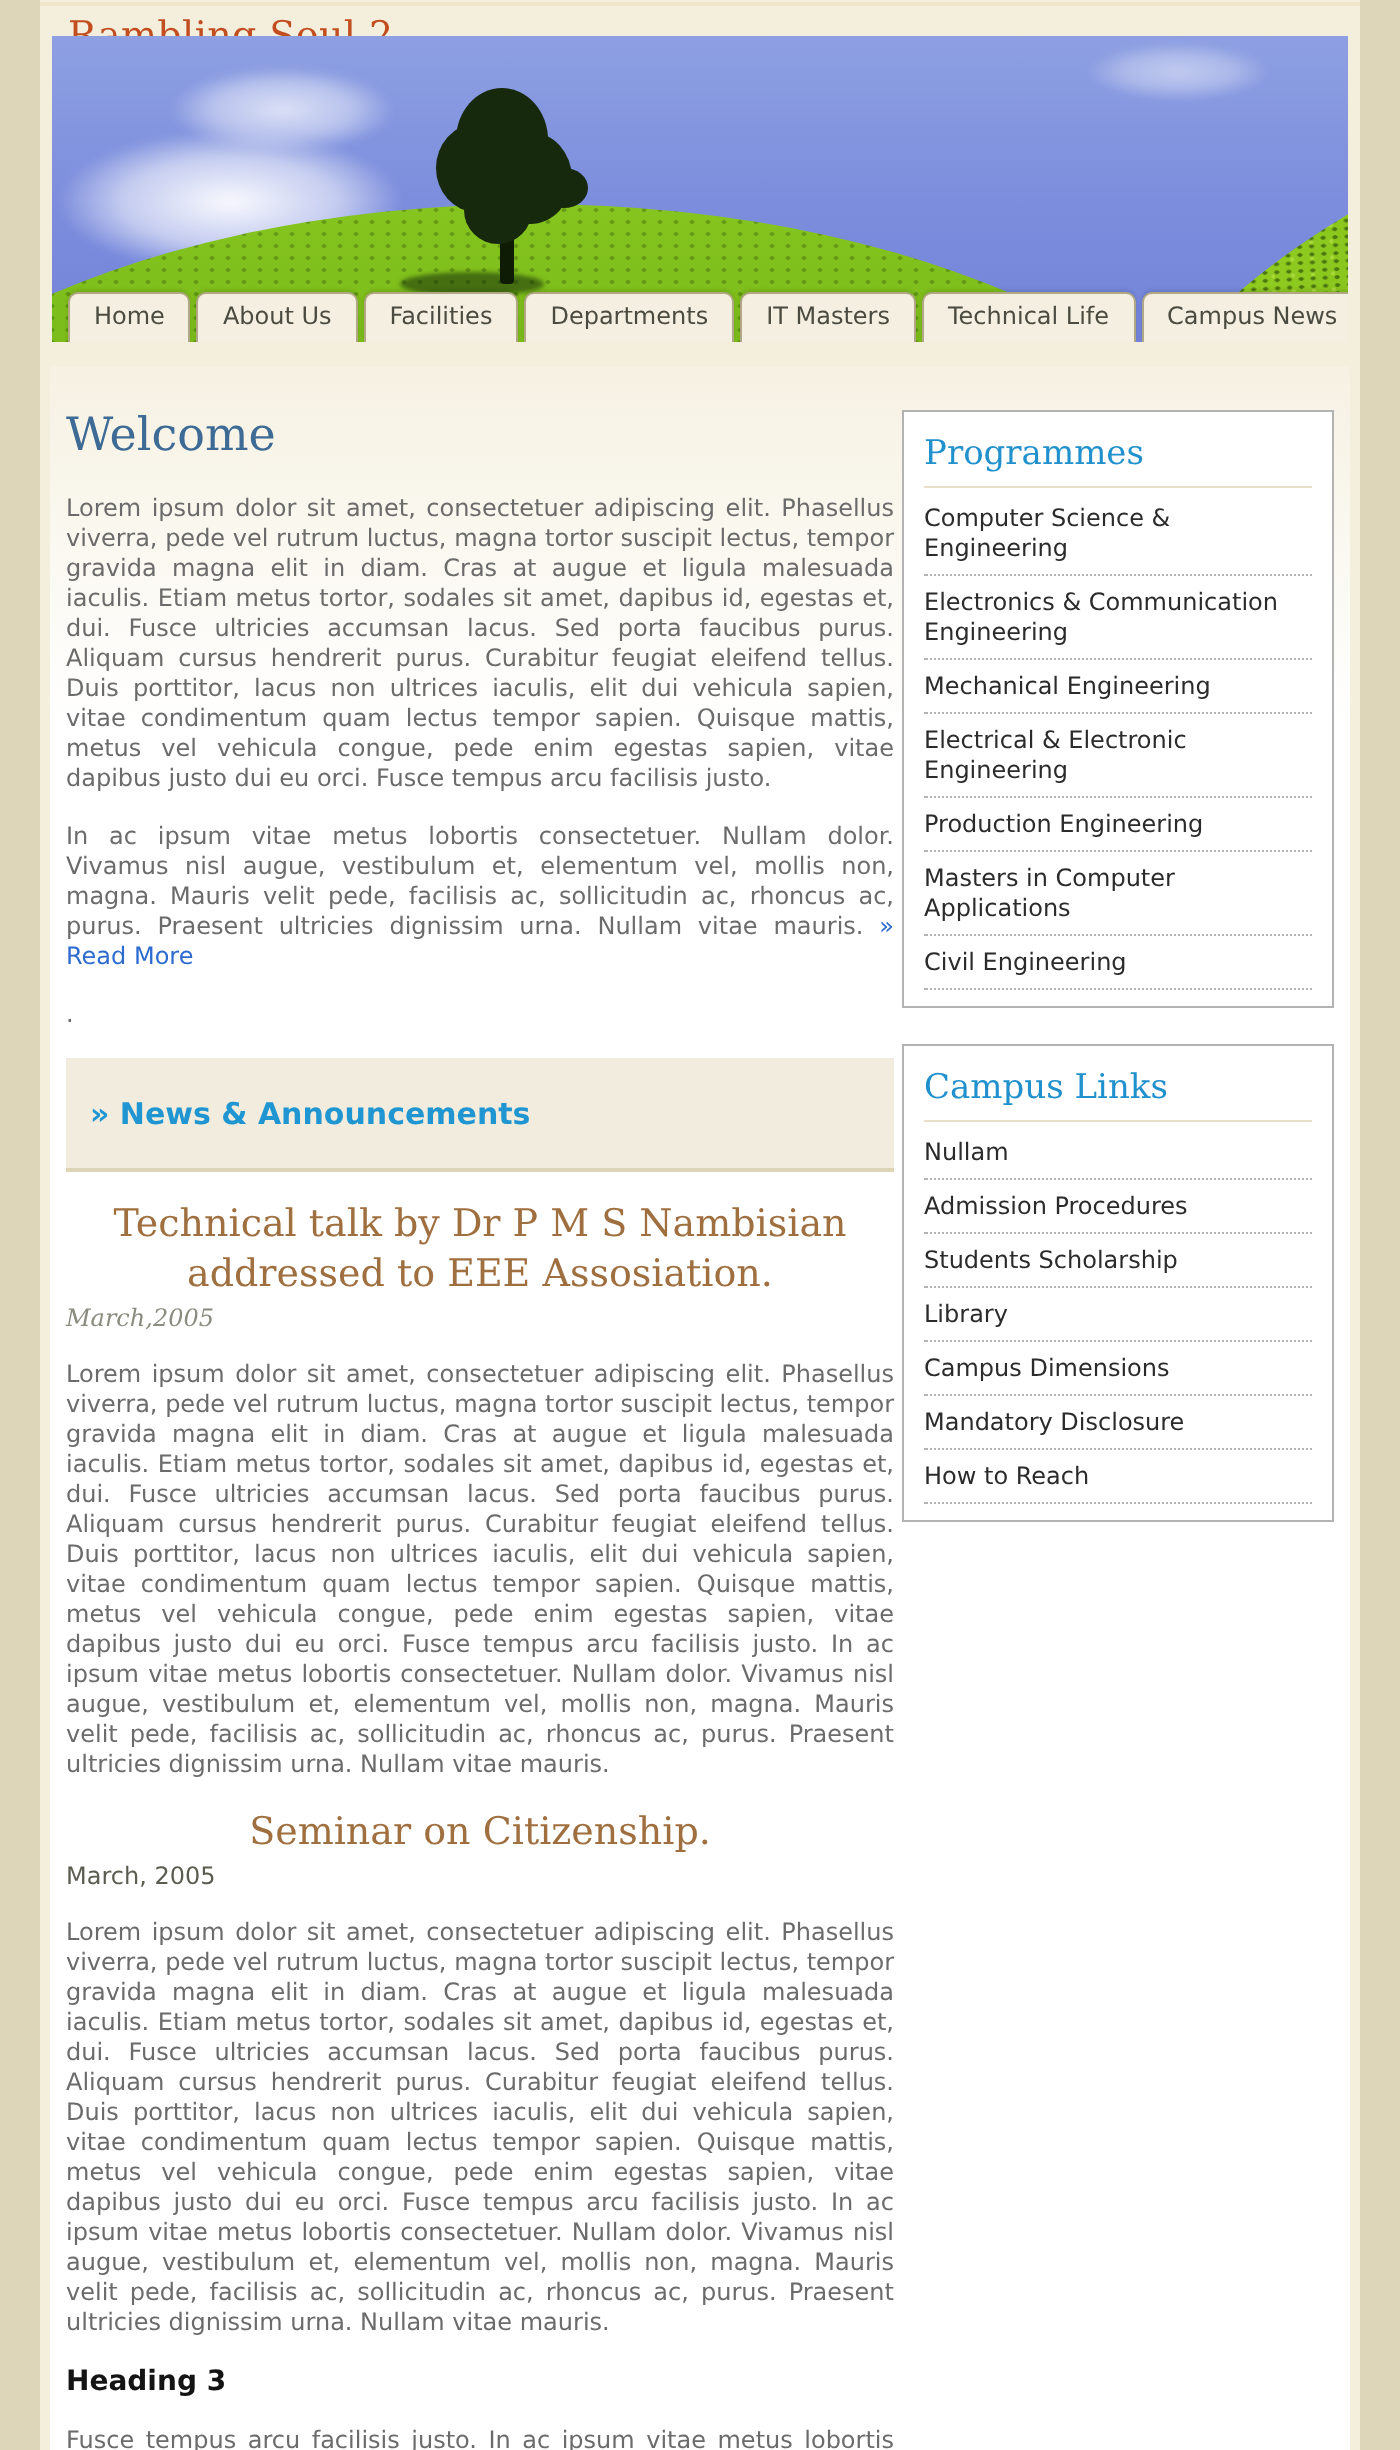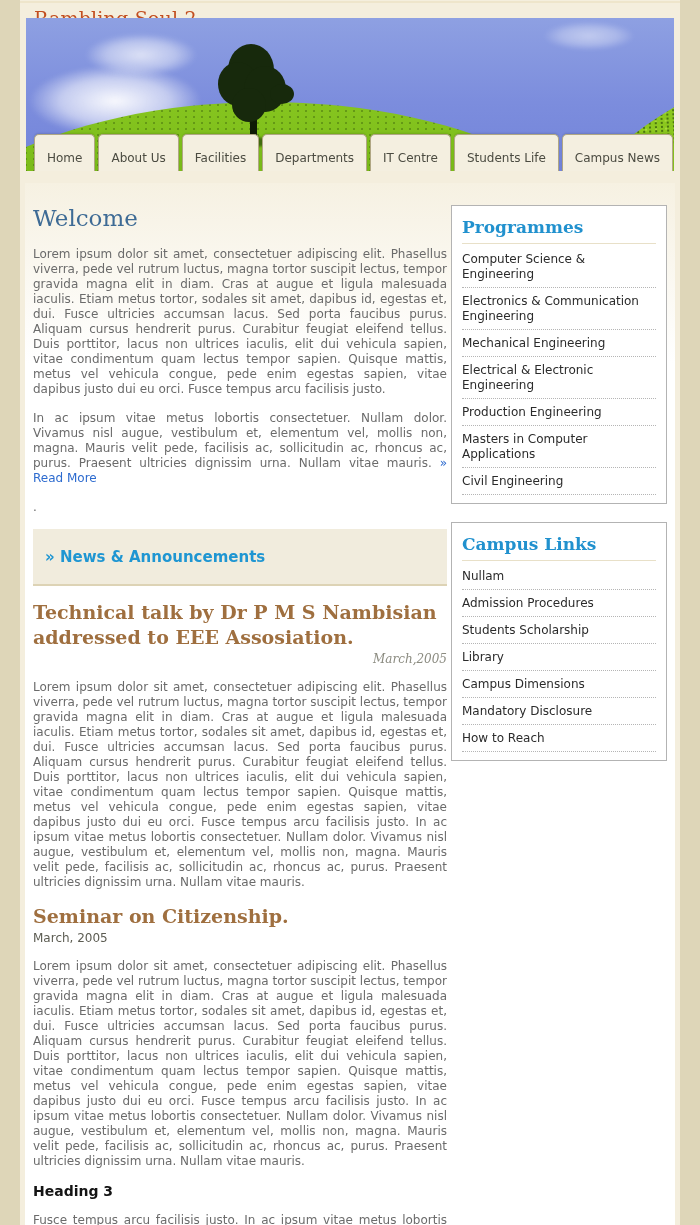--- a/index.html
+++ b/index.html
@@ -65,21 +65,21 @@
   .tree .b4 { left:56px; top:40px; width:24px; height:20px; }
   .tree .b5 { left:18px; top:44px; width:34px; height:34px; }
   .trunk { position:absolute; left:36px; top:72px; width:7px; height:26px; background:#0e1c06; border-radius:2px; }
   .tree-shadow { position:absolute; left:-14px; top:92px; width:72px; height:12px;
     background:rgba(10,30,5,.5); border-radius:50%; filter:blur(1px); }
 
   
   .nav { position:absolute; bottom:0; left:8px; display:flex; gap:3px; z-index:10; }
   .tab {
     background:#f4efe0; border:1px solid #b0a784; border-bottom:none;
-    border-radius:5px 5px 0 0; padding:16px 12px 6px;
+    border-radius:5px 5px 0 0; padding:4px 12px 6px;
     font-size:12px; color:#4b4b41; white-space:nowrap; cursor:pointer;
     box-shadow:0 -1px 2px rgba(0,0,0,.12);
   }
 
   
   .content {
     margin:12px 5px 0; min-height:923px;
     background:linear-gradient(180deg,#f6f1e2 0%,#ffffff 180px);
     display:flex; align-items:flex-start; padding:22px 8px 20px;
   }
@@ -97,35 +97,35 @@
   a.readmore { color:#2d6bcf; text-decoration:none; cursor:pointer; }
   .stray { margin-bottom:6px; }
 
   .news-bar {
     background:#f1ecdd; border-bottom:2px solid #ddd3b5;
     padding:18px 12px; margin:10px 0 14px;
   }
   .news-bar span { font-size:15px; font-weight:bold; color:#1f96d2; }
 
   h3.article-title {
-    font-family:"DejaVu Serif","Liberation Serif",serif; font-weight:700;
-    font-size:19px; line-height:25px; color:#9f6f3f; margin-bottom:2px;
+    font-family:"DejaVu Serif","Liberation Serif",serif; font-weight:400;
+    font-size:19px; line-height:25px; color:#9f6f3f; margin-bottom:2px;text-align:center;
   }
   .date-italic { font-family:"DejaVu Serif","Liberation Serif",serif; font-style:italic;
-    font-size:12px; color:#8b8b80; display:block; margin-bottom:14px;text-align:right; }
+    font-size:12px; color:#8b8b80; display:block; margin-bottom:14px; }
   .date-plain { font-size:12px; color:#5c5c52; display:block; margin-bottom:14px; }
   .article { margin-bottom:10px; }
 
   h4.h3-style { font-size:14px; font-weight:bold; color:#141414; margin:8px 0 14px; }
 
   
   .side-box { background:#fff; border:1px solid #b3b3b3; padding:0 10px 8px; margin-bottom:18px; }
   .side-box h3 {
     font-family:"DejaVu Serif","Liberation Serif",serif;
-    font-size:17px; font-weight:bold; color:#2191ce;
+    font-size:17px; font-weight:normal; color:#2191ce;
     padding:11px 0 6px; border-bottom:1px solid #e8e0c8; margin-bottom:2px;
   }
   .side-item {
     font-size:12px; color:#2b2b2b; padding:6px 0 5px; line-height:15px;
     border-bottom:1px dotted #b5b5b5; cursor:pointer;
   }
 </style>
 </head>
 <body>
 
@@ -150,22 +150,22 @@
         <div class="blob b3"></div>
         <div class="blob b4"></div>
         <div class="blob b5"></div>
       </div>
 
       <div class="nav">
         <div class="tab">Home</div>
         <div class="tab">About Us</div>
         <div class="tab">Facilities</div>
         <div class="tab">Departments</div>
-        <div class="tab">IT Centre</div>
-        <div class="tab">Students Life</div>
+        <div class="tab">IT Masters</div>
+        <div class="tab">Technical Life</div>
         <div class="tab">Campus News</div>
 
       </div>
     </div>
 
     <div class="content">
       <div class="main-col">
         <h2 class="welcome">Welcome</h2>
         <p>Lorem ipsum dolor sit amet, consectetuer adipiscing elit. Phasellus viverra, pede vel rutrum luctus, magna tortor suscipit lectus, tempor gravida magna elit in diam. Cras at augue et ligula malesuada iaculis. Etiam metus tortor, sodales sit amet, dapibus id, egestas et, dui. Fusce ultricies accumsan lacus. Sed porta faucibus purus. Aliquam cursus hendrerit purus. Curabitur feugiat eleifend tellus. Duis porttitor, lacus non ultrices iaculis, elit dui vehicula sapien, vitae condimentum quam lectus tempor sapien. Quisque mattis, metus vel vehicula congue, pede enim egestas sapien, vitae dapibus justo dui eu orci. Fusce tempus arcu facilisis justo.</p>
         <p><span>In ac ipsum vitae metus lobortis consectetuer. Nullam dolor. Vivamus nisl augue, vestibulum et, elementum vel, mollis non, magna. Mauris velit pede, facilisis ac, sollicitudin ac, rhoncus ac, purus. Praesent ultricies dignissim urna. Nullam vitae mauris. </span><a class="readmore">» Read More</a></p>

